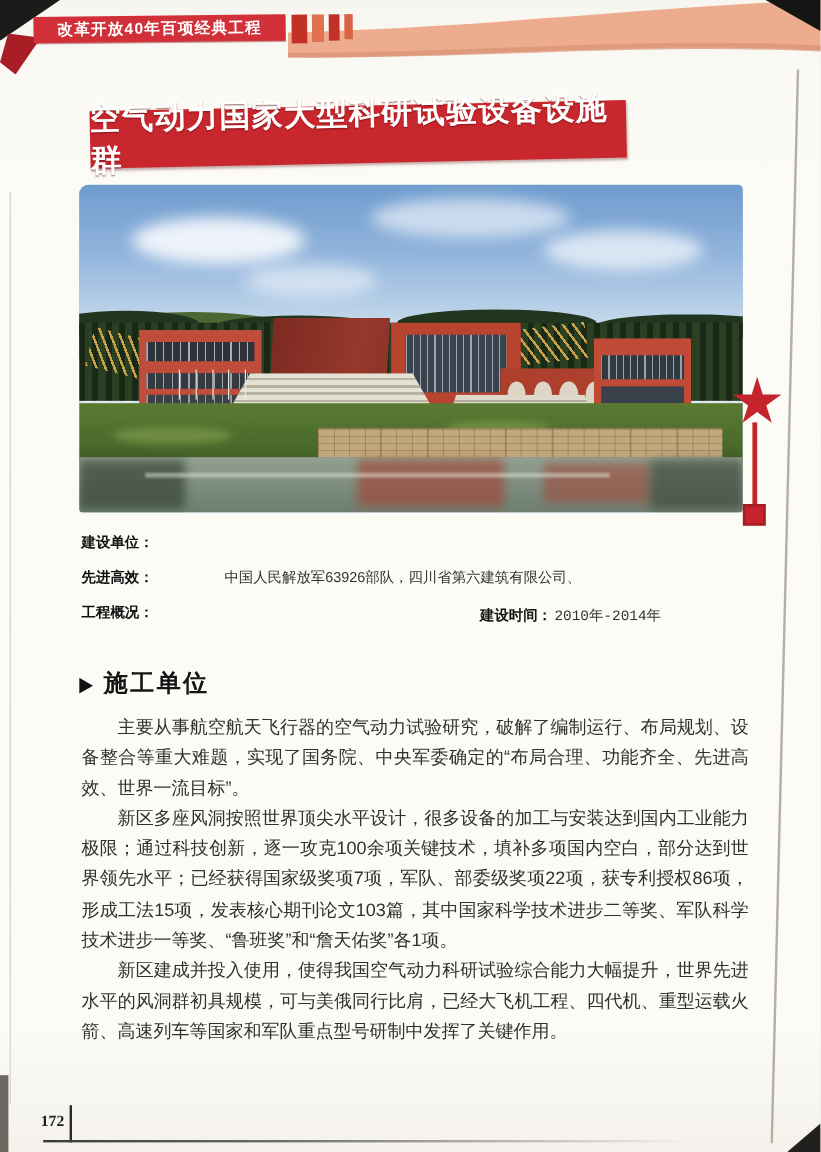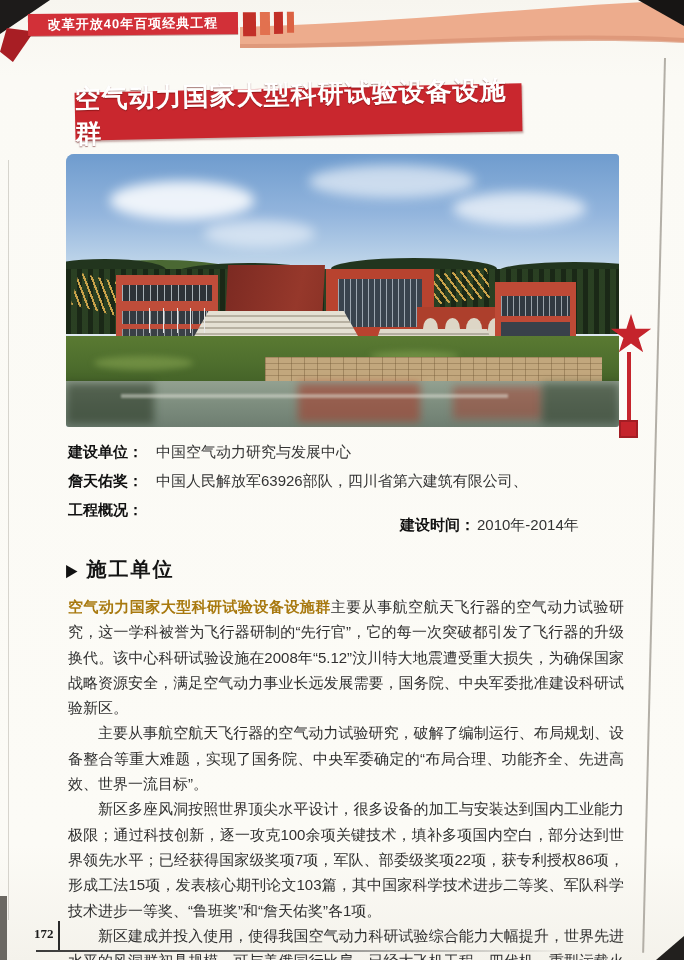--- a/index.html
+++ b/index.html
@@ -110,26 +110,26 @@
   .refl-dark2{left:86%;top:84%;width:14%;height:15%;background:rgba(35,50,30,.5);filter:blur(4px);}
   .refl-streak{left:10%;top:88%;width:70%;height:1.2%;background:rgba(230,230,220,.5);filter:blur(1px);}
   
   .star-decoration{position:absolute;left:608px;top:312px;width:44px;height:136px;}
   .star-decoration .star{position:absolute;left:2px;top:2px;width:42px;height:42px;background:#c5242c;
     clip-path:polygon(50% 0%,61% 35%,98% 35%,68% 57%,79% 91%,50% 70%,21% 91%,32% 57%,2% 35%,39% 35%);}
   .star-decoration .stem{position:absolute;left:19px;top:40px;width:4px;height:72px;background:#c5242c;}
   .star-decoration .base{position:absolute;left:11px;top:108px;width:19px;height:18px;background:#c5242c;
     box-shadow:inset 0 0 0 2px #a31d24;}
   
-  .info-block{position:absolute;left:68px;top:440px;width:556px;font-size:15px;color:#2b2b2b;}
+  .info-block{position:absolute;left:68px;top:440px;width:556px;font-size:12px;color:#2b2b2b;}
   .info-row{display:flex;align-items:flex-start;margin-bottom:5px;line-height:24px;position:relative;}
   .info-label{font-weight:bold;color:#111;white-space:nowrap;flex:0 0 auto;width:88px;}
   .info-value{color:#333;}
-  .info-value .line{display:block;}
-  .time-group{position:absolute;left:332px;top:15px;display:flex;line-height:24px;}
+  .info-value .line{display:block;margin-left:31px;}
+  .time-group{position:absolute;left:332px;top:4px;display:flex;line-height:24px;font-family:Liberation Mono, monospace;}
   .time-group .info-label{width:auto;margin-right:2px;}
   
   .section-header{position:absolute;left:66px;top:556px;display:flex;align-items:center;}
   .section-arrow{font-size:15px;color:#111;margin-right:9px;transform:scaleY(1.15);}
   .section-title{font-size:20px;font-weight:bold;color:#141414;letter-spacing:2px;}
   
   .body-text{position:absolute;left:68px;top:594px;width:556px;font-size:15px;line-height:25.3px;
     color:#303030;text-align:justify;}
   .body-text p{margin:0;}
   .body-text p.indent{text-indent:2em;}
@@ -229,44 +229,42 @@
 
   <div class="star-decoration">
     <div class="star"></div>
     <div class="stem"></div>
     <div class="base"></div>
   </div>
 
   <div class="info-block">
     <div class="info-row">
       <span class="info-label">建设单位：</span>
-      <span class="info-value">中国空气动力研究与发展中心</span>
     </div>
     <div class="info-row">
-      <span class="info-label">詹天佑奖：</span>
+      <span class="info-label">先进高效：</span>
       <span class="info-value">
         <span class="line">中国人民解放军63926部队，四川省第六建筑有限公司、</span>
       </span>
     </div>
     <div class="info-row">
       <span class="info-label">工程概况：</span>
       <span class="time-group">
         <span class="info-label">建设时间：</span>
         <span class="info-value">2010年-2014年</span>
       </span>
     </div>
   </div>
 
   <div class="section-header">
     <span class="section-arrow">▶</span>
     <span class="section-title">施工单位</span>
   </div>
 
   <div class="body-text">
-    <p><span class="lead-bold">空气动力国家大型科研试验设备设施群</span><span>主要从事航空航天飞行器的空气动力试验研究，这一学科被誉为飞行器研制的“先行官”，它的每一次突破都引发了飞行器的升级换代。该中心科研试验设施在2008年“5.12”汶川特大地震遭受重大损失，为确保国家战略资源安全，满足空气动力事业长远发展需要，国务院、中央军委批准建设科研试验新区。</span></p>
     <p class="indent">主要从事航空航天飞行器的空气动力试验研究，破解了编制运行、布局规划、设备整合等重大难题，实现了国务院、中央军委确定的“布局合理、功能齐全、先进高效、世界一流目标”。</p>
     <p class="indent">新区多座风洞按照世界顶尖水平设计，很多设备的加工与安装达到国内工业能力极限；通过科技创新，逐一攻克100余项关键技术，填补多项国内空白，部分达到世界领先水平；已经获得国家级奖项7项，军队、部委级奖项22项，获专利授权86项，形成工法15项，发表核心期刊论文103篇，其中国家科学技术进步二等奖、军队科学技术进步一等奖、“鲁班奖”和“詹天佑奖”各1项。</p>
     <p class="indent">新区建成并投入使用，使得我国空气动力科研试验综合能力大幅提升，世界先进水平的风洞群初具规模，可与美俄同行比肩，已经大飞机工程、四代机、重型运载火箭、高速列车等国家和军队重点型号研制中发挥了关键作用。</p>
   </div>
 
   <div class="footer-num">172</div>
   <div class="footer-vline"></div>
   <div class="footer-hline"></div>
 
   <div class="edge-right"></div>

